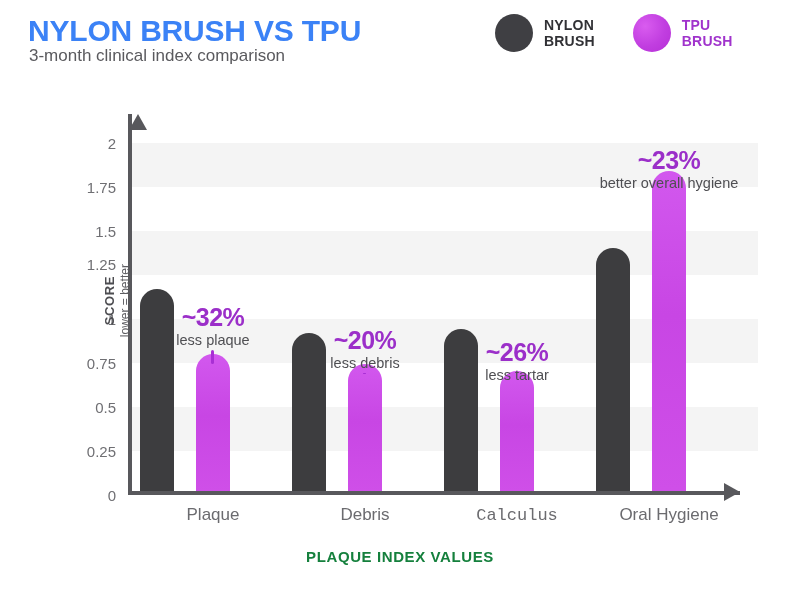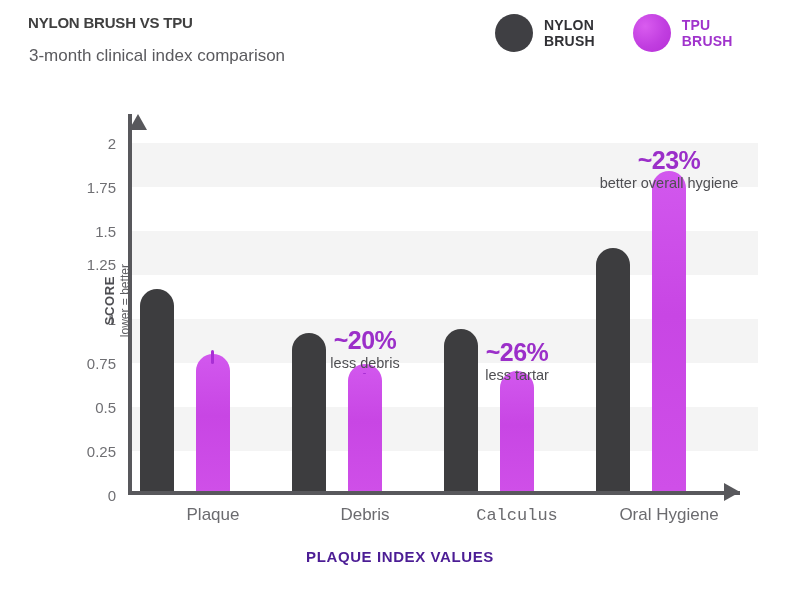--- a/index.html
+++ b/index.html
@@ -6,22 +6,22 @@
   body{
     width:800px;height:599px;background:#ffffff;
     font-family:"Liberation Sans", sans-serif;
     overflow:hidden;position:relative;
   }
   #root{position:absolute;inset:0;}
 
   
   .title{
     position:absolute;left:28px;top:14px;
-    font-size:15px;font-weight:bold;letter-spacing:-0.2px;
-    color:#404040;
+    font-size:30px;font-weight:bold;letter-spacing:-0.2px;
+    color:#3b82f6;
   }
   .subtitle{
     position:absolute;left:29px;top:46px;
     font-size:17px;font-weight:400;color:#5a5a5e;
   }
 
   
   .legend{position:absolute;left:495px;top:14px;display:flex;gap:38px;}
   .legend-item{display:flex;align-items:center;gap:11px;}
   .swatch{width:38px;height:38px;border-radius:50%;flex:0 0 auto;}
@@ -63,21 +63,21 @@
   .stem{position:absolute;width:3px;background:#a82fd4;border-radius:2px;left:77px;}
 
   .ann{position:absolute;text-align:center;width:170px;}
   .ann .pct{font-size:25px;font-weight:bold;color:#9b2fc9;letter-spacing:-0.5px;line-height:1.05;}
   .ann .cap{font-size:14.5px;color:#4f4f53;line-height:1.22;margin-top:2px;}
 
   .xtick{position:absolute;bottom:-34px;width:170px;text-align:center;
     font-size:17px;color:#6b6b6f;}
 
   .xlab{position:absolute;left:0;right:0;top:548px;text-align:center;
-    font-size:15px;font-weight:bold;letter-spacing:0.6px;color:#4c1d95;}
+    font-size:15px;font-weight:bold;letter-spacing:0.6px;color:#15803d;}
 </style>
 </head>
 <body>
 
 <div id="root">
 
   <div class="title">NYLON BRUSH VS TPU</div>
   <div class="subtitle">3-month clinical index comparison</div>
 
   <div class="legend">
@@ -127,20 +127,22 @@
     <div class="axis-x">
       <div class="arrow-right"></div>
     </div>
 
     <div class="groups" id="groups">
         <div class="group" style="left: 0px; width: 152px;">
           <div class="bar nylon" style="height: 202.4px;"></div>
           <div class="bar tpu" style="height: 137.28px;"></div>
           <div class="stem" style="top: 211px; height: 13.72px;"></div>
           <div class="ann" style="top: 165px; left: -6px;">
+            <div class="pct">~32%</div>
+            <div class="cap">less plaque</div>
           </div>
           <div class="xtick" style="left: -6px;">Plaque</div>
         </div>
         <div class="group" style="left: 152px; width: 152px;">
           <div class="bar nylon" style="height: 158.4px;"></div>
           <div class="bar tpu" style="height: 126.72px;"></div>
           <div class="stem" style="top: 234px; height: 1.28px;"></div>
           <div class="ann" style="top: 188px; left: -6px;">
             <div class="pct">~20%</div>
             <div class="cap">less debris</div>

